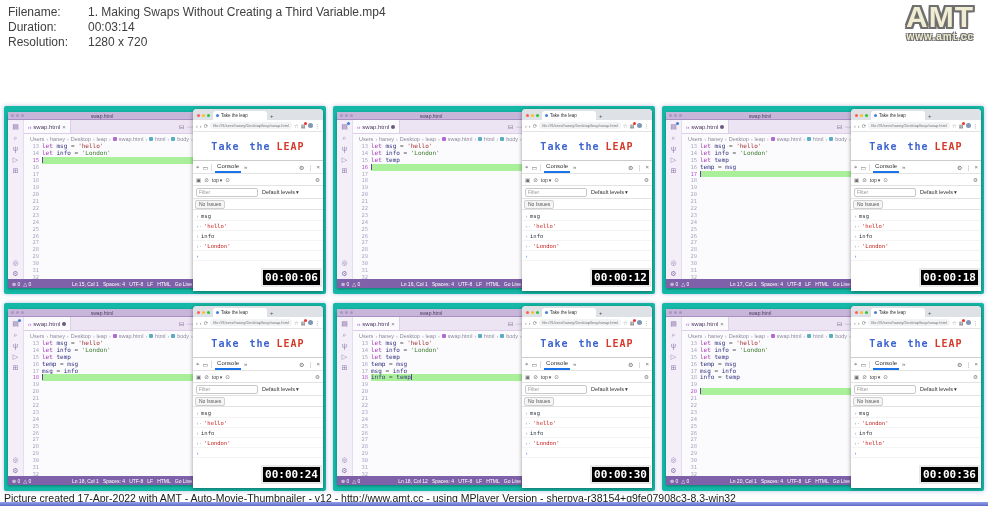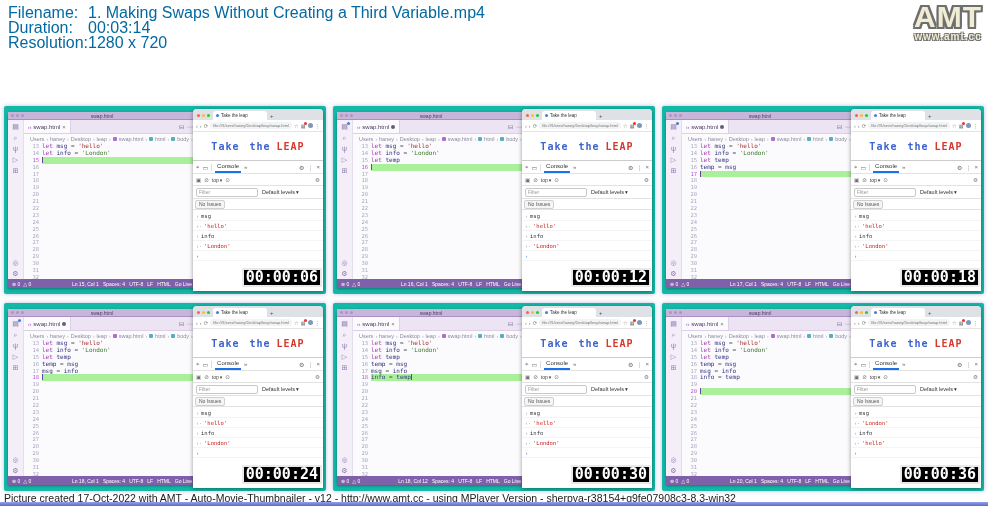--- a/index.html
+++ b/index.html
@@ -1,20 +1,20 @@
 <!DOCTYPE html>
 <html><head>
 <meta charset="utf-8">
 <style>
   html,body{margin:0;padding:0}
   body{width:988px;height:506px;background:#ffffff;font-family:"Liberation Sans",sans-serif;position:relative;overflow:hidden}
   
-  .hdr{position:absolute;top:5px;left:8px;font-size:16px;line-height:15px;color:#0369a1}
+  .hdr{position:absolute;top:5px;left:8px;font-size:12px;line-height:15px;color:#404040}
   .hlabel{display:inline-block;width:80px}
-  .logo{position:absolute;top:3px;right:6px;text-align:center}
+  .logo{position:absolute;top:3px;right:14px;text-align:right}
   .logo-amt{font-size:30px;font-weight:bold;color:#f1edd2;letter-spacing:1px;line-height:28px;
     text-shadow:-2px -2px 0 #6f6f6f,2px -2px 0 #6f6f6f,-2px 2px 0 #6f6f6f,2px 2px 0 #6f6f6f,-2px 0 0 #6f6f6f,2px 0 0 #6f6f6f,0 -2px 0 #6f6f6f,0 2px 0 #6f6f6f}
   .logo-url{font-size:10px;font-weight:bold;letter-spacing:1px;color:#f1edd2;
     text-shadow:-1px -1px 0 #6f6f6f,1px -1px 0 #6f6f6f,-1px 1px 0 #6f6f6f,1px 1px 0 #6f6f6f}
   
   .grid{position:absolute;top:106px;left:4px;width:980px;display:grid;grid-template-columns:repeat(3,322px);grid-auto-rows:188px;gap:9px 7px}
   .cell{position:relative;background:#14b8a6;border-radius:2px;box-shadow:0 0 4px rgba(110,130,190,.5);overflow:hidden}
   
   .vsc{position:absolute;left:4px;top:6px;width:188px;height:176px;background:#fbfafd;border-radius:4px 4px 0 0;box-shadow:0 1px 3px rgba(0,0,0,.35);display:flex;flex-direction:column;z-index:1}
   .vsc-title{height:7px;flex:none;background:#c7b6d9;border-bottom:1px solid #a98fc4;font-size:5px;color:#4a3a5a;display:flex;align-items:center;justify-content:center;position:relative}
@@ -74,21 +74,21 @@
   .flt{width:56px;height:7px;border:1px solid #c8c8c8;border-radius:2px;font-size:5px;color:#9a9a9a;display:flex;align-items:center;padding:0 2px}
   .lvl{font-size:5.5px;color:#333;display:flex;align-items:center;gap:1px}
   .dt-r4{height:10px;flex:none;border-bottom:1px solid #e2e2e2;display:flex;align-items:center;padding:0 2px}
   .chip{background:#f5f5f5;border:1px solid #cfcfcf;border-radius:2px;font-size:5px;color:#555;padding:0 3px;height:7px;display:flex;align-items:center}
   .dt-con{flex:1;font-family:"DejaVu Sans Mono",monospace;font-size:5.5px;padding-top:1px;overflow:hidden}
   .crow{height:9px;display:flex;align-items:center;gap:2px;padding-left:3px;border-bottom:1px solid #f4f4f4}
   .crow .pfx{color:#9aa0a6;font-size:5px}
   .crow.cmd .val{color:#303942}
   .crow.res .val{color:#c41a16}
   .crow.prompt .pfx{color:#367cf1;font-weight:bold}
-  .ts{position:absolute;right:4px;bottom:7px;z-index:3;background:#000;color:#fff;font-family:"DejaVu Sans Mono",monospace;font-weight:bold;font-size:15px;line-height:13px;padding:1px 2px;border:2px solid #e9e9e9;border-radius:1px}
+  .ts{position:absolute;right:4px;bottom:7px;z-index:3;background:#000;color:#fff;font-family:"DejaVu Sans Mono",monospace;font-weight:bold;font-size:11px;line-height:13px;padding:1px 2px;border:2px solid #e9e9e9;border-radius:1px}
   
   .footer{position:absolute;top:492px;left:4px;font-size:10.5px;color:#1b1b1b;white-space:nowrap}
   .bottombar{position:absolute;left:0;bottom:0;width:100%;height:4px;background:linear-gradient(#93a0e8,#5d6bc8)}
 </style>
 </head>
 <body>
 
 <div class="hdr">
   <div><span class="hlabel">Filename:</span><span>1. Making Swaps Without Creating a Third Variable.mp4</span></div>
   <div><span class="hlabel">Duration:</span><span>00:03:14</span></div>
@@ -1536,14 +1536,14 @@
             <div class="crow prompt">
               <span class="pfx">›</span>
             </div>
           </div>
         </div>
       </div>
       <div class="ts">00:00:36</div>
     </div>
   </div>
 
-<div class="footer">Picture created 17-Oct-2022 with AMT - Auto-Movie-Thumbnailer - v12 - http://www.amt.cc - using MPlayer Version - sherpya-r38154+g9fe07908c3-8.3-win32</div>
+<div class="footer">Picture created 17-Apr-2022 with AMT - Auto-Movie-Thumbnailer - v12 - http://www.amt.cc - using MPlayer Version - sherpya-r38154+g9fe07908c3-8.3-win32</div>
 <div class="bottombar"></div>
 
 </body></html>

